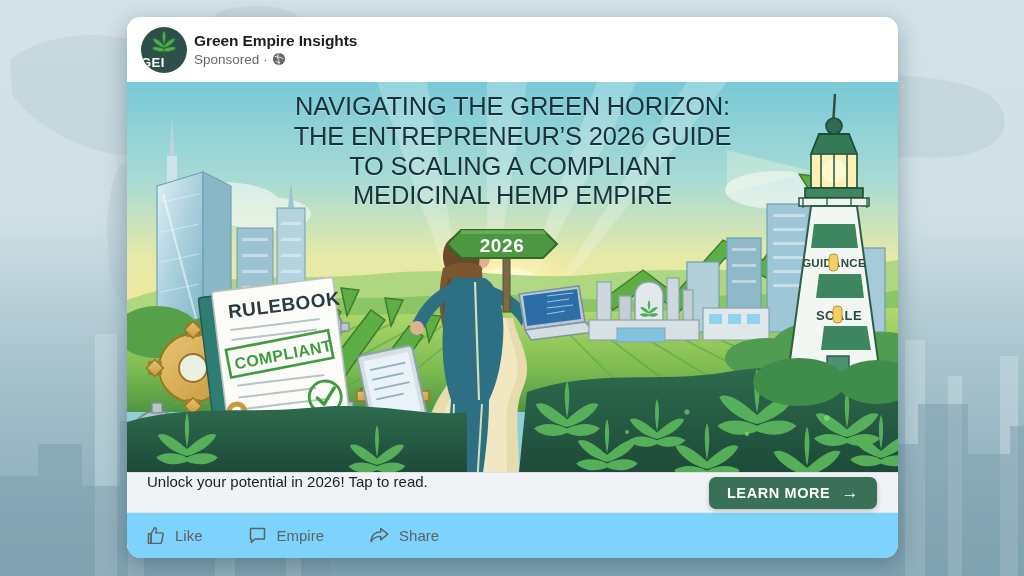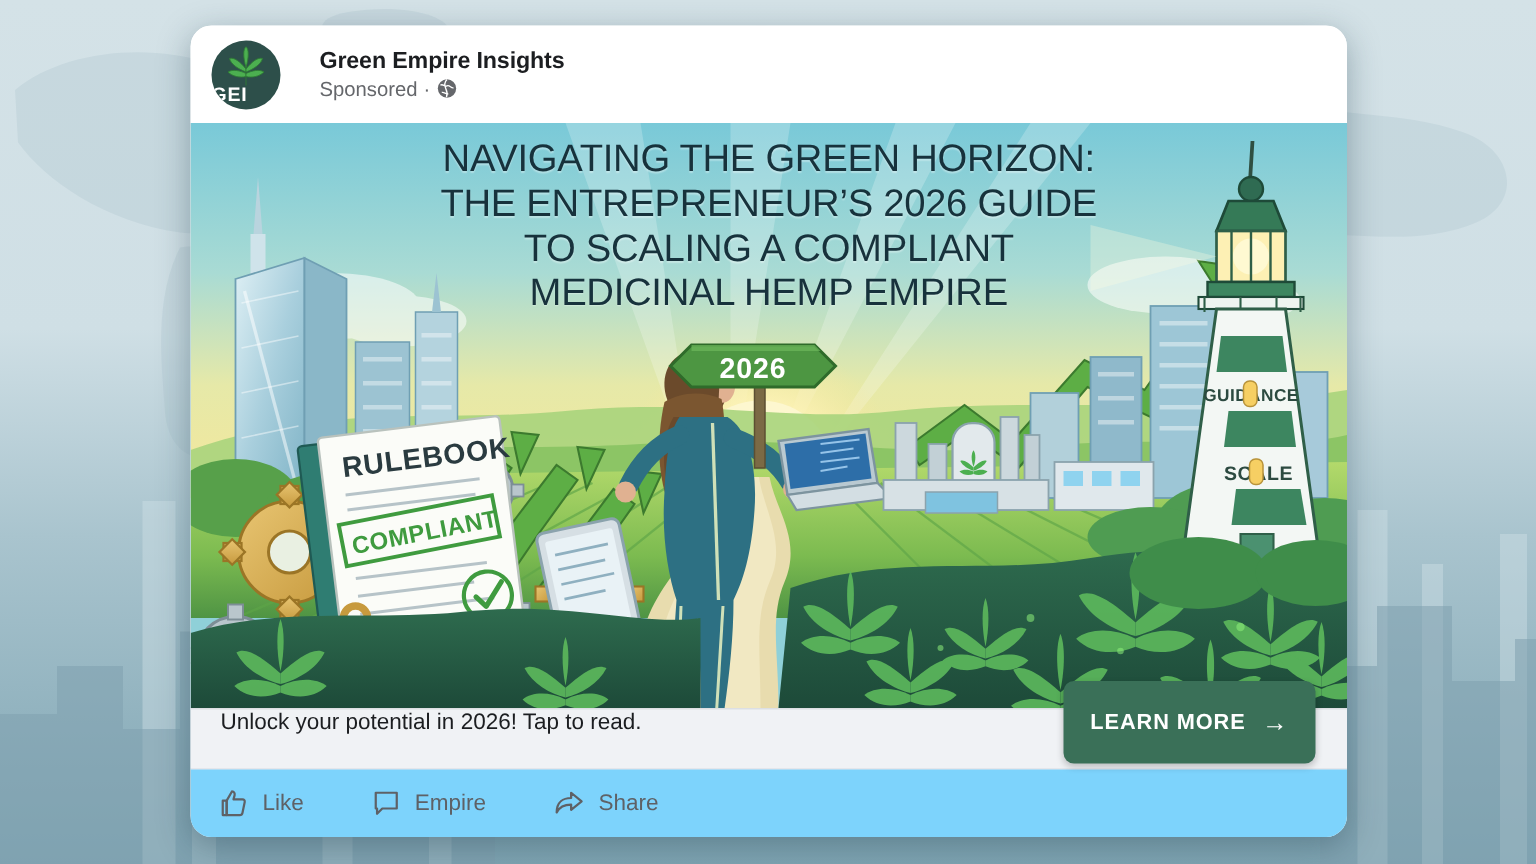--- a/index.html
+++ b/index.html
@@ -31,21 +31,21 @@
   #card-header { height:65px; flex:0 0 65px; display:flex; align-items:center; padding:0 14px; background:#fff; }
   #avatar {
     width:46px; height:46px; border-radius:50%; background:#2d4f4a;
     position:relative; flex:0 0 46px; overflow:hidden;
   }
   #avatar .leaf { position:absolute; left:50%; top:4px; transform:translateX(-50%); }
   #avatar .gei {
     position:absolute; left:0; right:0; bottom:4px; text-align:left;
     color:#fff; font-size:13px; font-weight:bold; letter-spacing:.5px; line-height:1;
   }
-  #header-text { margin-left:26px; display:flex; flex-direction:column; justify-content:center; gap:2px; }
+  #header-text { margin-left:7px; display:flex; flex-direction:column; justify-content:center; gap:2px; }
   #page-name { font-size:15.5px; font-weight:bold; color:#1c1e21; letter-spacing:-.1px; }
   #sponsored-row { display:flex; gap:4px; font-size:13.5px; color:#65676b; }
 
   
   #creative { position:relative; flex:1 1 auto; overflow:hidden; background:#8fd0d8; }
   #creative-svg { position:absolute; inset:0; width:100%; height:100%; display:block; }
   #headline {
     position:absolute; left:0; right:0; top:10px;
     text-align:center; color:#17323c; z-index:5;
     font-size:25.5px; font-weight:normal; line-height:1.17;
@@ -58,21 +58,21 @@
   #caption-bar {
     flex:0 0 40px; background:#f0f2f5; border-top:1px solid #dcdfe3;
     display:flex; padding:0 20px;
   }
   #caption-text { font-size:15px; color:#1c1e21; }
 
   
   #cta-button {
     position:absolute; right:21px; bottom:49px; z-index:20;
     background:#3a7058; color:#fff; border:none; border-radius:7px;
-    height:55px; padding:0 18px; display:flex; align-items:center; gap:11px;
+    height:32px; padding:0 18px; display:flex; align-items:center; gap:11px;
     font-size:14.5px; font-weight:bold; letter-spacing:.6px; cursor:pointer;
     box-shadow:0 2px 5px rgba(0,0,0,.22);
     font-family:"Liberation Sans", sans-serif;
   }
 
   
   #action-bar { flex:0 0 46px; background:#7dd3fc; border-top:1px solid #e4e6eb; display:flex; align-items:center; padding-left:18px; gap:44px; }
   .action-btn { display:flex; align-items:center; gap:9px; cursor:pointer; color:#5e6166; font-size:15px; }
 </style>
 </head>

